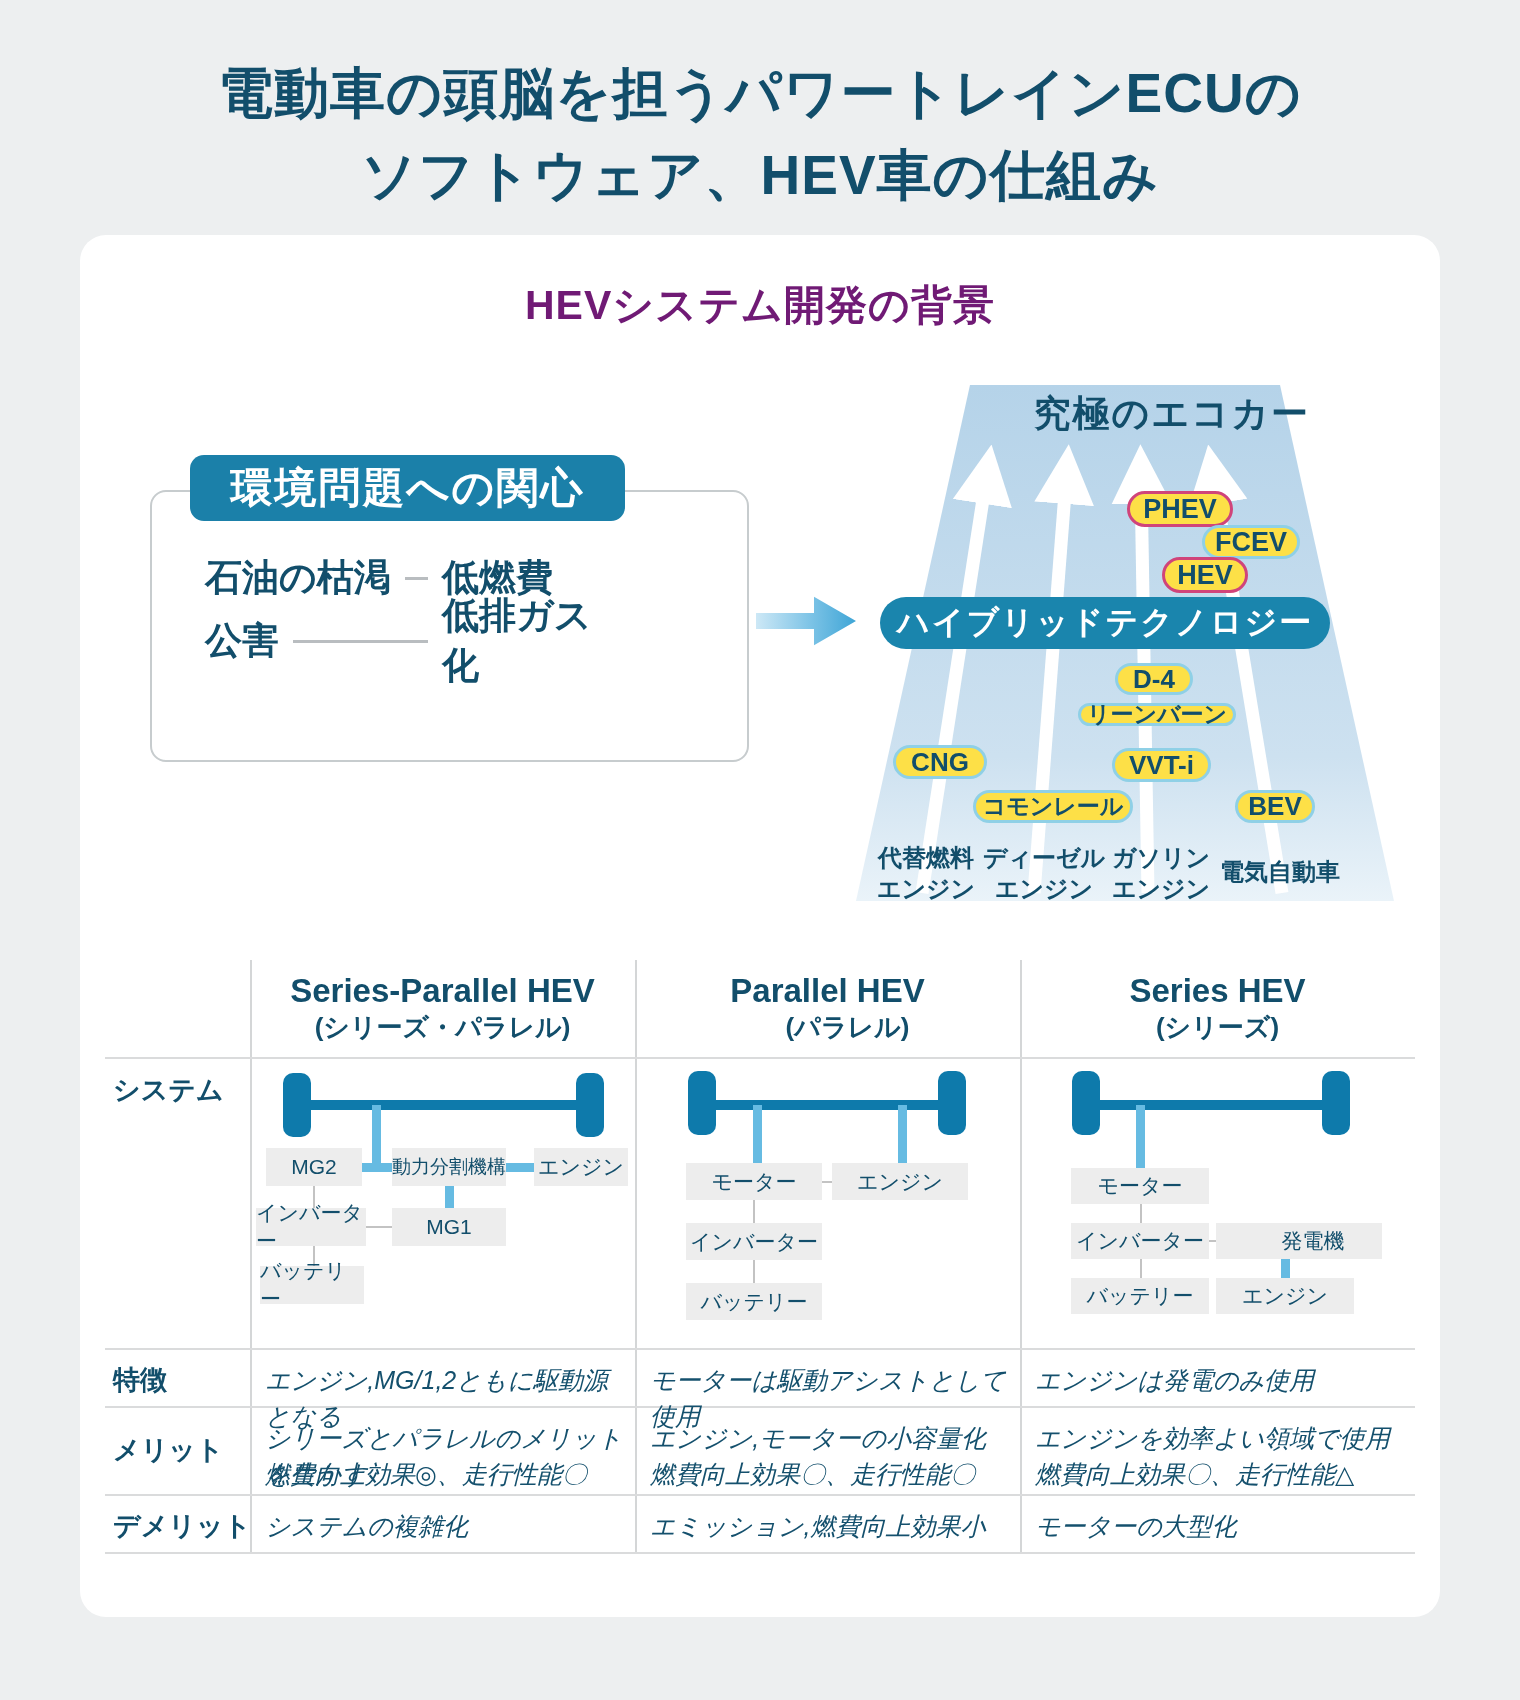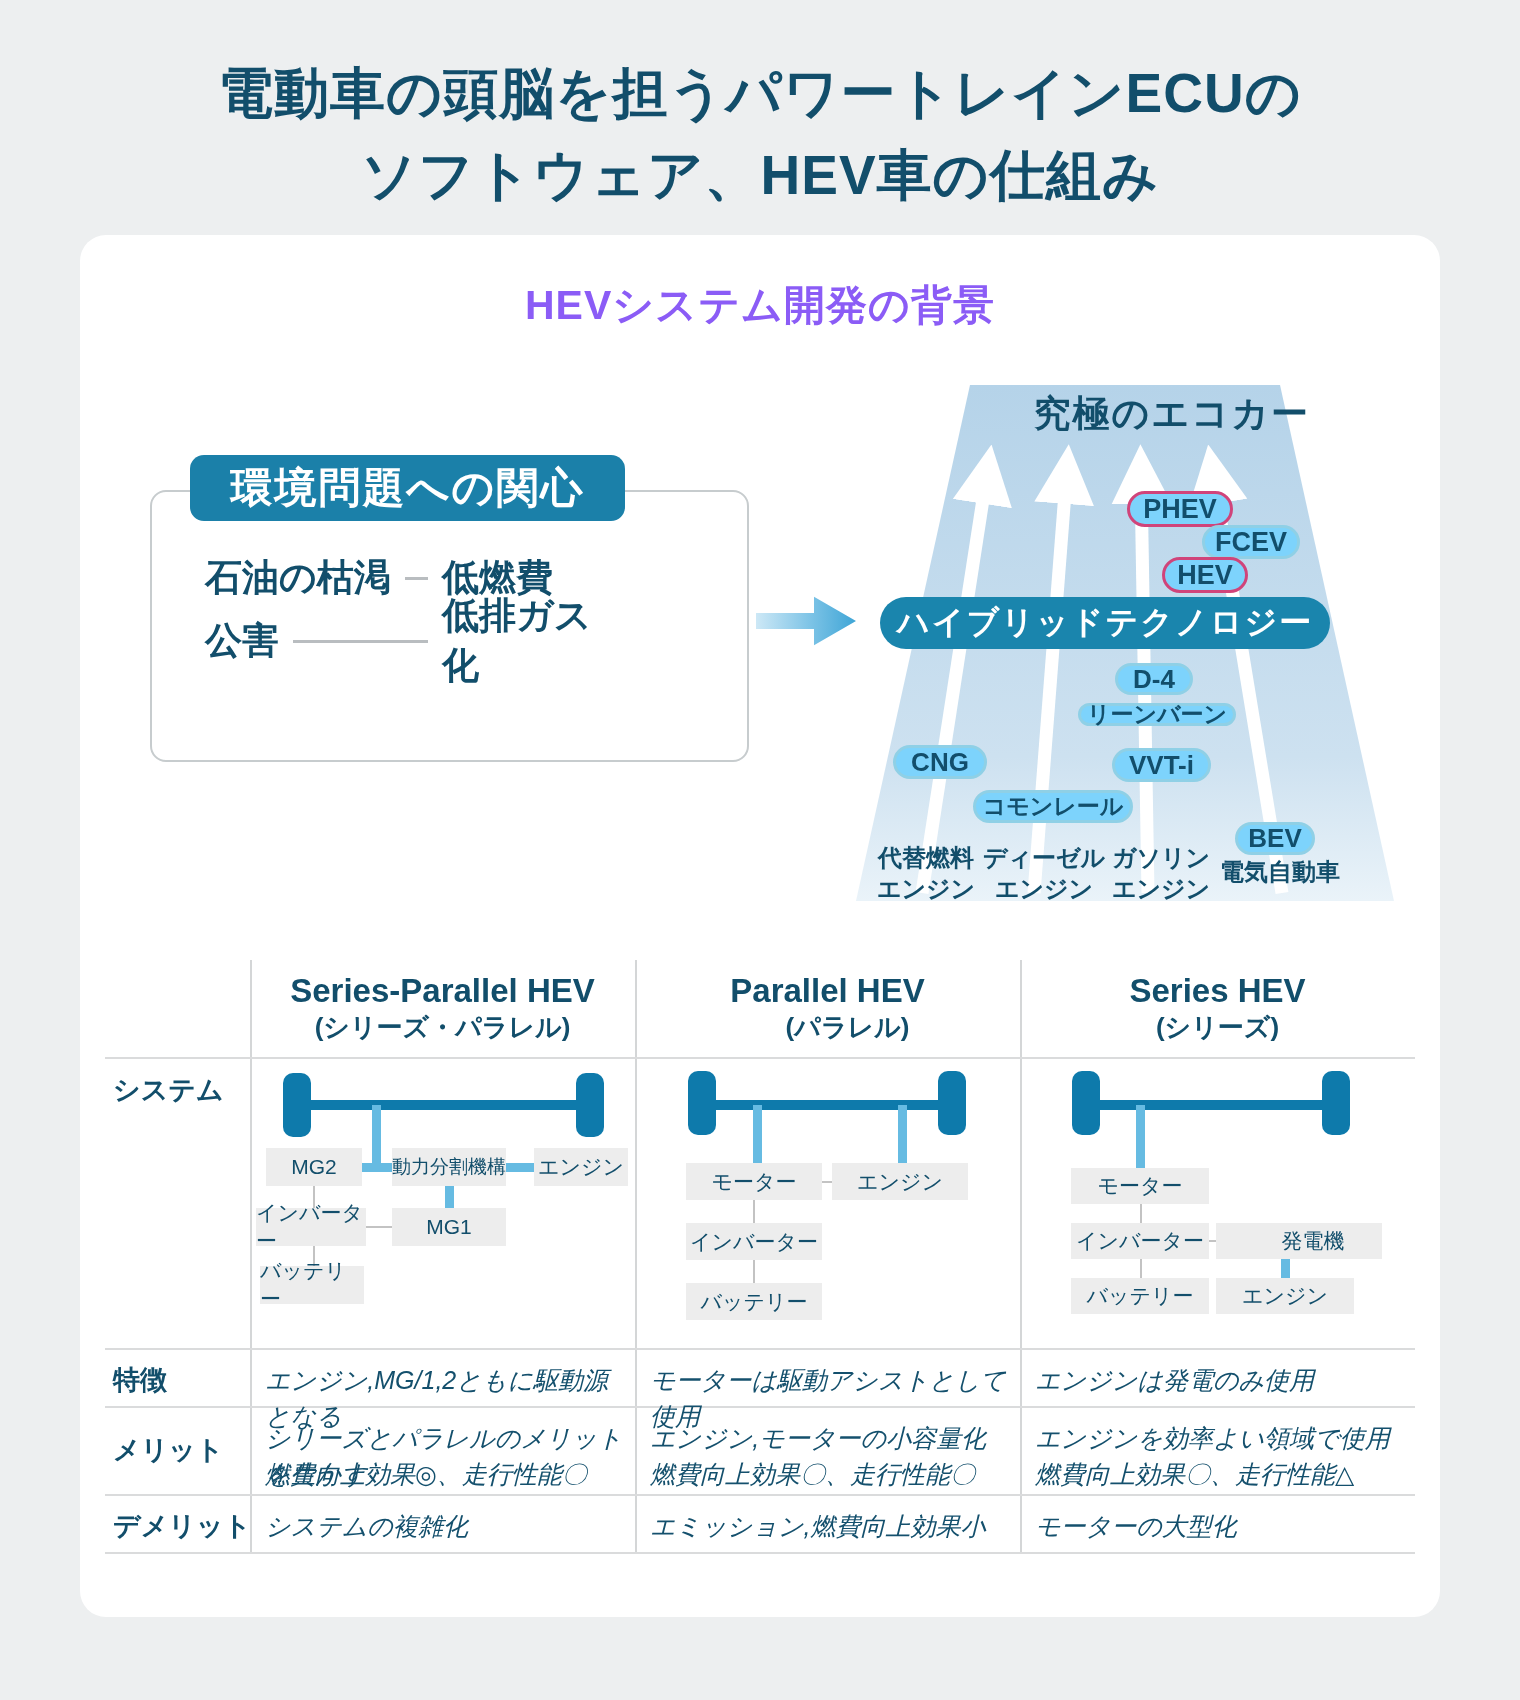--- a/index.html
+++ b/index.html
@@ -16,21 +16,21 @@
     font-size:55px;font-weight:700;line-height:82px;color:#124e6b;
     letter-spacing:1px;
   }
   
   .card{
     left:80px;top:235px;width:1360px;height:1382px;
     background:#ffffff;border-radius:26px;
   }
   .card-title{
     left:0;top:278px;width:1520px;text-align:center;
-    font-size:41px;font-weight:700;color:#8b5cf6;letter-spacing:1px;
+    font-size:41px;font-weight:700;color:#701a75;letter-spacing:1px;
   }
   
   .env-box{
     left:150px;top:490px;width:595px;height:268px;
     border:2px solid #c7ccce;border-radius:16px;background:#fff;
   }
   .env-pill{
     left:190px;top:455px;width:435px;height:66px;border-radius:14px;
     background:#1b80a9;color:#ffffff;font-size:42px;font-weight:700;
     display:flex;align-items:center;justify-content:center;letter-spacing:2px;
@@ -46,21 +46,21 @@
     background:linear-gradient(90deg,#cde8f6 0%,#7cc3e6 55%,#3fa5d6 100%);
     clip-path:polygon(0% 36%,58% 36%,58% 8%,100% 50%,58% 92%,58% 64%,0% 64%);
   }
   
   .eco{left:810px;top:345px;width:600px;height:630px;}
   .eco-title{
     left:130px;top:44px;width:370px;text-align:right;
     font-size:37px;font-weight:700;color:#124e6b;letter-spacing:2px;
   }
   .pill{
-    position:absolute;background:#7dd3fc;border-radius:999px;
+    position:absolute;background:#fde047;border-radius:999px;
     display:flex;align-items:center;justify-content:center;
     color:#124e6b;font-weight:600;box-sizing:border-box;
   }
   .pill.pink{border:3px solid #d0447a;}
   .pill.blue{border:3px solid #8fd0e6;}
   .band{
     left:70px;top:252px;width:450px;height:52px;border-radius:27px;
     background:#1a85ad;color:#ffffff;font-size:32px;font-weight:700;
     display:flex;align-items:center;justify-content:center;letter-spacing:2px;
   }
@@ -139,21 +139,21 @@
   <div class="pill blue" style="left:392px;top:180px;width:98px;height:34px;font-size:27px;">FCEV</div>
   <div class="pill pink" style="left:352px;top:212px;width:86px;height:36px;font-size:27px;">HEV</div>
 
   <div class="abs band">ハイブリッドテクノロジー</div>
 
   <div class="pill blue" style="left:305px;top:318px;width:78px;height:32px;font-size:26px;">D-4</div>
   <div class="pill blue" style="left:268px;top:358px;width:158px;height:23px;font-size:23px;">リーンバーン</div>
   <div class="pill blue" style="left:83px;top:400px;width:94px;height:34px;font-size:26px;">CNG</div>
   <div class="pill blue" style="left:302px;top:403px;width:99px;height:34px;font-size:26px;">VVT-i</div>
   <div class="pill blue" style="left:163px;top:445px;width:160px;height:33px;font-size:23px;">コモンレール</div>
-  <div class="pill blue" style="left:425px;top:445px;width:80px;height:33px;font-size:26px;margin-top:32px;">BEV</div>
+  <div class="pill blue" style="left:425px;top:445px;width:80px;height:33px;font-size:26px;">BEV</div>
 
   <div class="lane-label" style="left:51px;top:497px;">
     <div>代替燃料</div>
     <div>エンジン</div>
   </div>
   <div class="lane-label" style="left:169px;top:497px;">
     <div>ディーゼル</div>
     <div>エンジン</div>
   </div>
   <div class="lane-label" style="left:286px;top:497px;">

